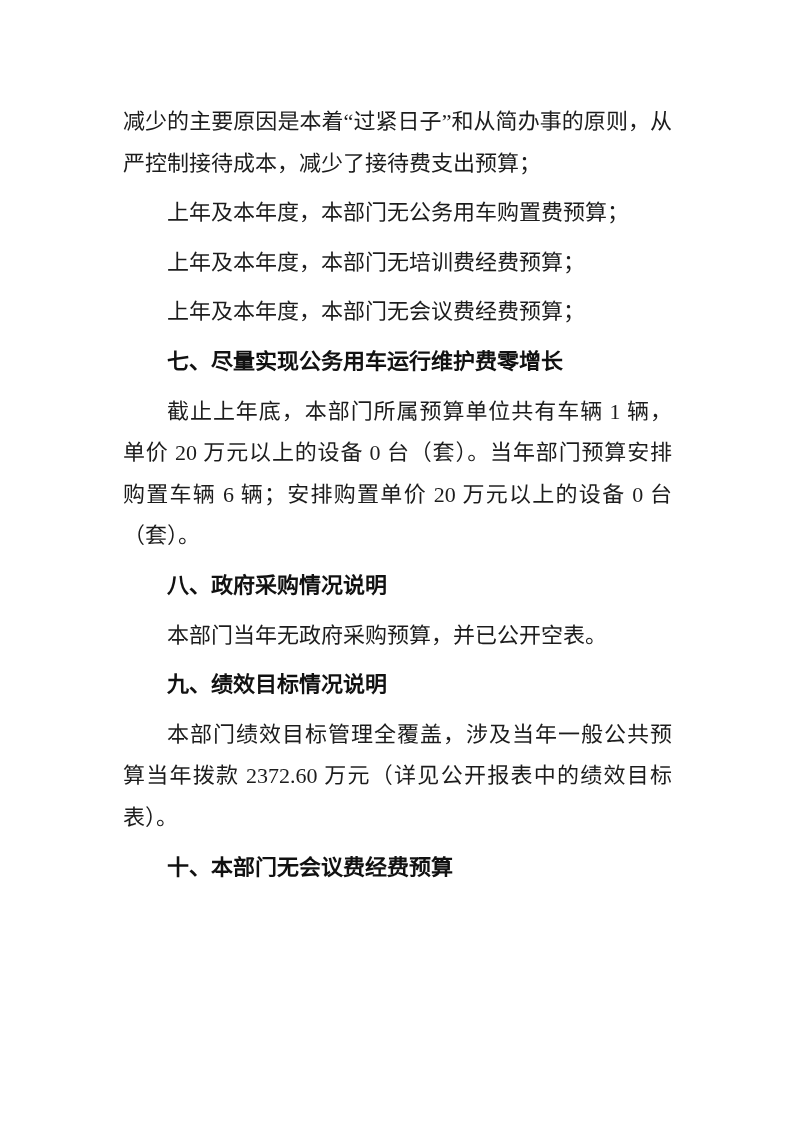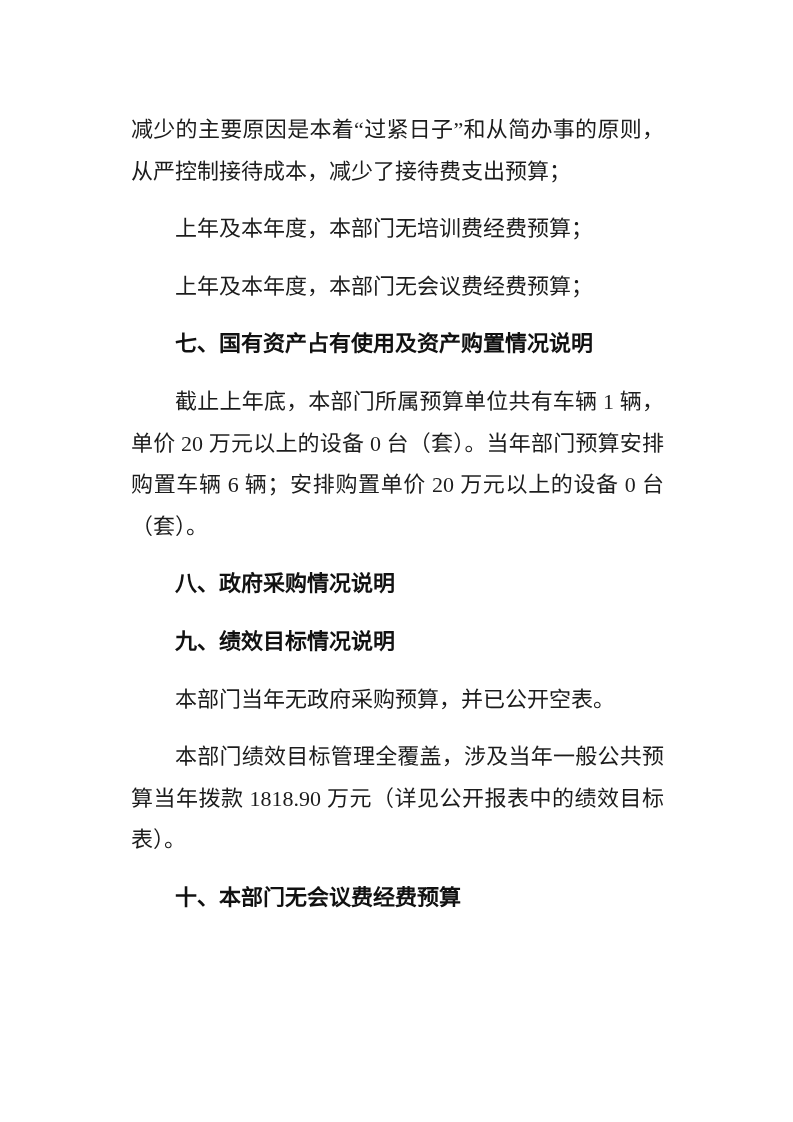--- a/index.html
+++ b/index.html
@@ -16,21 +16,21 @@
     box-sizing: border-box;
     width: 793px;
     height: 1122px;
     background: #ffffff;
     padding: 93px 113px 0 115px;
   }
   .doc-body {
     width: 565px;
   }
   p.para {
-    margin: 16px;
+    margin: 8px;
     padding: 0;
     font-size: 22px;
     line-height: 41.6px;
     color: #1c1c1c;
     text-align: justify;
     text-justify: inter-ideograph;
     word-break: break-all;
     font-family: "Liberation Serif", "DejaVu Serif", serif;
   }
   p.para.indent {
@@ -42,23 +42,24 @@
     color: #111111;
     text-align: left;
   }
 </style>
 </head>
 <body>
 
 <div class="doc-page">
   <div class="doc-body">
       <p class="para body">减少的主要原因是本着“过紧日子”和从简办事的原则，从严控制接待成本，减少了接待费支出预算；</p>
+      <p class="para body indent">上年及本年度，本部门无公务用车购置费预算；</p>
       <p class="para body indent">上年及本年度，本部门无培训费经费预算；</p>
       <p class="para body indent">上年及本年度，本部门无会议费经费预算；</p>
-      <p class="para heading indent">七、国有资产占有使用及资产购置情况说明</p>
+      <p class="para heading indent">七、尽量实现公务用车运行维护费零增长</p>
       <p class="para body indent">截止上年底，本部门所属预算单位共有车辆 1 辆，单价 20 万元以上的设备 0 台（套）。当年部门预算安排购置车辆 6 辆；安排购置单价 20 万元以上的设备 0 台（套）。</p>
       <p class="para heading indent">八、政府采购情况说明</p>
+      <p class="para body indent">本部门当年无政府采购预算，并已公开空表。</p>
       <p class="para heading indent">九、绩效目标情况说明</p>
-      <p class="para body indent">本部门当年无政府采购预算，并已公开空表。</p>
-      <p class="para body indent">本部门绩效目标管理全覆盖，涉及当年一般公共预算当年拨款 1818.90 万元（详见公开报表中的绩效目标表）。</p>
+      <p class="para body indent">本部门绩效目标管理全覆盖，涉及当年一般公共预算当年拨款 2372.60 万元（详见公开报表中的绩效目标表）。</p>
       <p class="para heading indent">十、本部门无会议费经费预算</p>
     </div>
 </div>
 
 </body></html>

